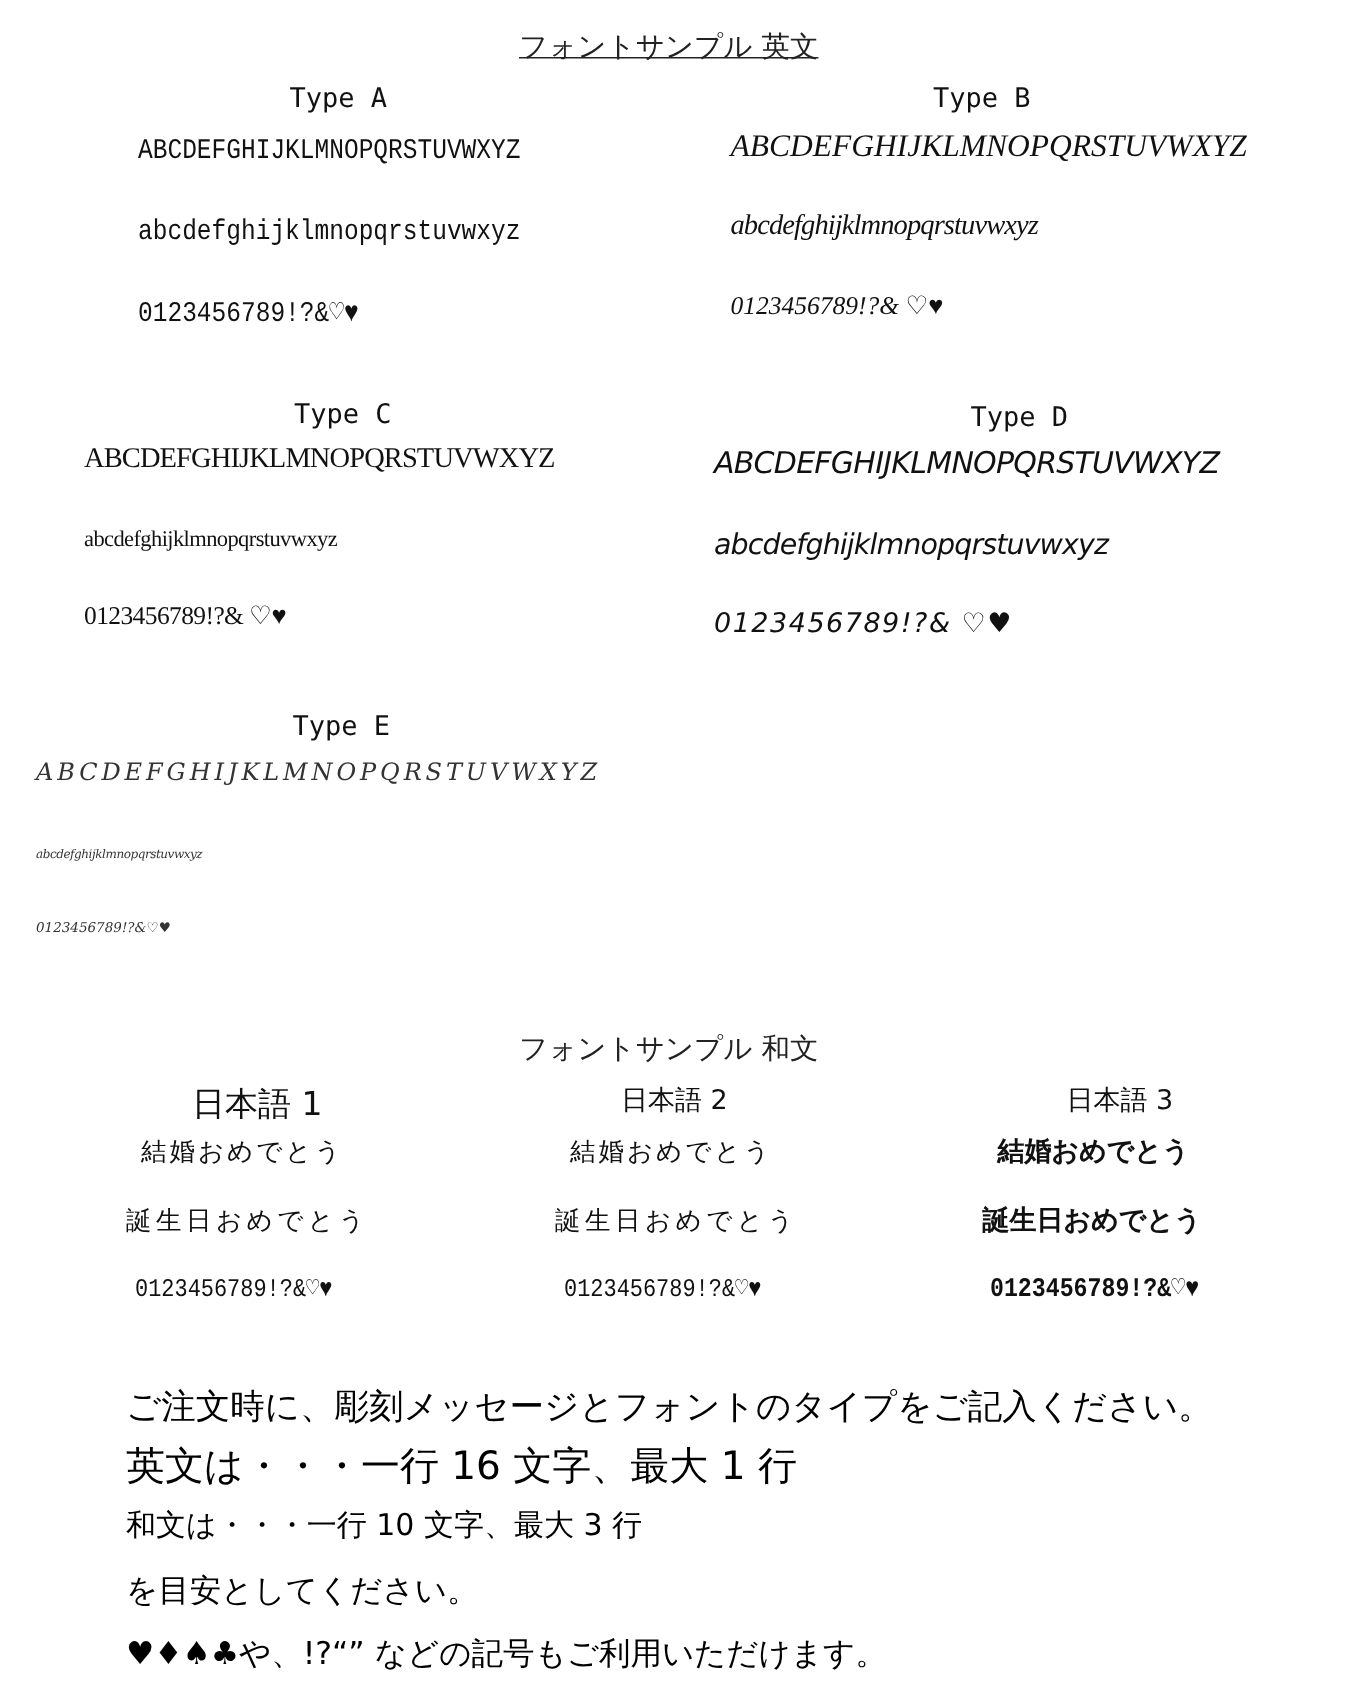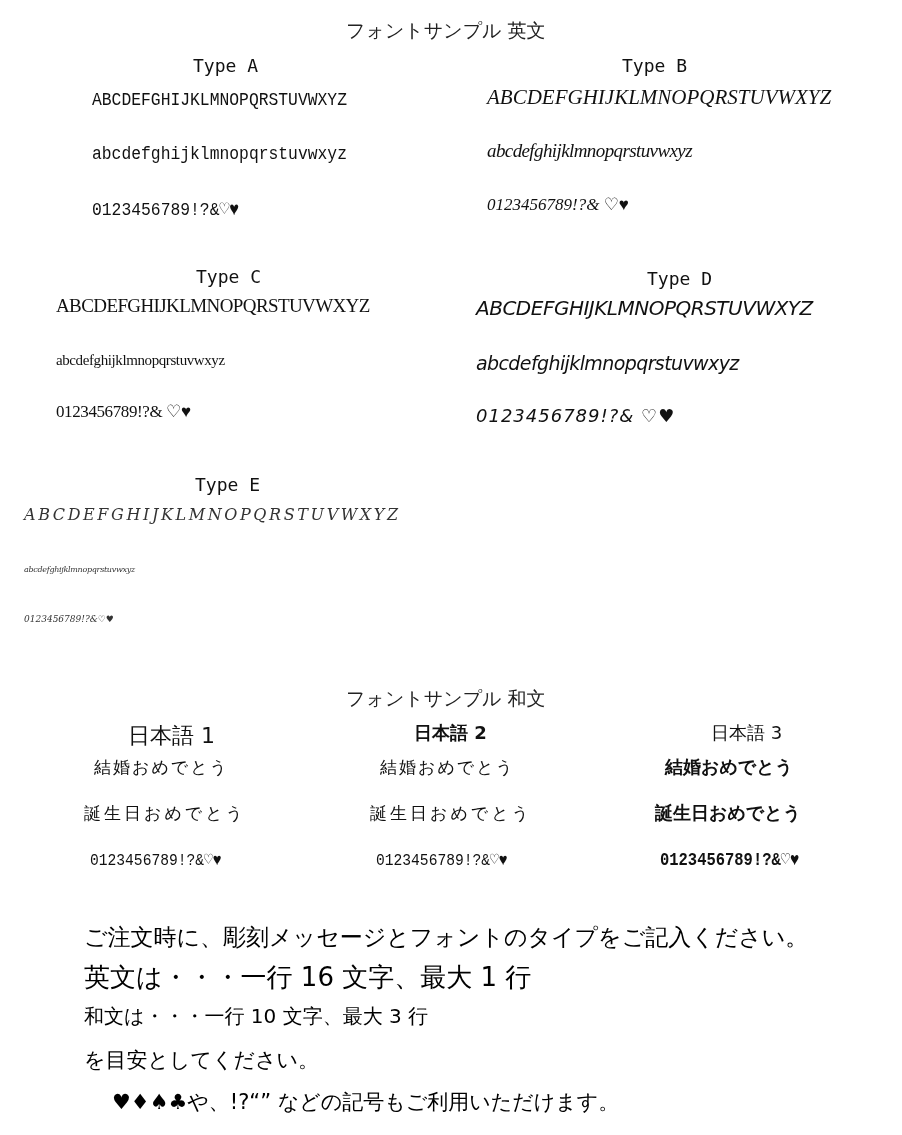--- a/index.html
+++ b/index.html
@@ -11,21 +11,21 @@
   .italic-serif { font-family:"Liberation Serif","DejaVu Serif", serif; font-style:italic; }
   .serif { font-family:"Liberation Serif","DejaVu Serif", serif; }
   .hand { font-family:"DejaVu Sans", sans-serif; font-style:italic; }
   .script { font-family:"DejaVu Serif", serif; font-style:italic; color:#333; }
   .jp { font-family:"DejaVu Sans", sans-serif; }
   .note { font-size:24px; color:#000000; }
 </style>
 </head>
 <body>
 
-<div class="abs title" style="left:346px; top:18px;">フォントサンプル 英文</div>
+<div class="abs title" style="left:346px; top:18px;text-decoration:underline;">フォントサンプル 英文</div>
 
 <div class="abs typelabel" style="left:193px; top:55px;text-align:center;">Type A</div>
 <div class="abs mono" style="left:92px; top:89px; font-size:19px;">ABCDEFGHIJKLMNOPQRSTUVWXYZ</div>
 <div class="abs mono" style="left:92px; top:143px; font-size:19px;">abcdefghijklmnopqrstuvwxyz</div>
 <div class="abs mono" style="left:92px; top:197px; font-size:19px;">0123456789!?&amp;♡♥</div>
 
 <div class="abs typelabel" style="left:622px; top:55px;">Type B</div>
 <div class="abs italic-serif" style="left:487px; top:85px; font-size:21px;">ABCDEFGHIJKLMNOPQRSTUVWXYZ</div>
 <div class="abs italic-serif" style="left:487px; top:140px; font-size:19px; letter-spacing:-0.6px;">abcdefghijklmnopqrstuvwxyz</div>
 <div class="abs italic-serif" style="left:487px; top:194px; font-size:17px;">0123456789!?&amp; ♡♥</div>
@@ -45,27 +45,27 @@
 <div class="abs script" style="left:24px; top:565px; font-size:8px; letter-spacing:-0.3px;">abcdefghijklmnopqrstuvwxyz</div>
 <div class="abs script" style="left:24px; top:614px; font-size:9px;">0123456789!?&amp;♡♥</div>
 
 <div class="abs title" style="left:346px; top:686px;">フォントサンプル 和文</div>
 
 <div class="abs jp" style="left:128px; top:721px; font-size:22px;">日本語 1</div>
 <div class="abs jp" style="left:94px; top:756px; font-size:17px; letter-spacing:2px;">結婚おめでとう</div>
 <div class="abs jp" style="left:84px; top:802px; font-size:17px; letter-spacing:3px;">誕生日おめでとう</div>
 <div class="abs mono" style="left:90px; top:849px; font-size:17px;">0123456789!?&amp;♡♥</div>
 
-<div class="abs jp" style="left:414px; top:721px; font-size:18px;font-weight:bold;">日本語 2</div>
+<div class="abs jp" style="left:414px; top:721px; font-size:18px;">日本語 2</div>
 <div class="abs jp" style="left:380px; top:756px; font-size:17px; letter-spacing:2px;">結婚おめでとう</div>
 <div class="abs jp" style="left:370px; top:802px; font-size:17px; letter-spacing:3px;">誕生日おめでとう</div>
 <div class="abs mono" style="left:376px; top:849px; font-size:17px;">0123456789!?&amp;♡♥</div>
 
 <div class="abs jp" style="left:711px; top:721px; font-size:18px;">日本語 3</div>
 <div class="abs jp" style="left:665px; top:755px; font-size:18px; font-weight:bold;">結婚おめでとう</div>
 <div class="abs jp" style="left:655px; top:801px; font-size:18px; font-weight:bold;">誕生日おめでとう</div>
 <div class="abs mono" style="left:660px; top:848px; font-size:18px; font-weight:bold;">0123456789!?&amp;♡♥</div>
 
 <div class="abs note" style="left:84px; top:922px; font-size:23px;">ご注文時に、彫刻メッセージとフォントのタイプをご記入ください。</div>
 <div class="abs note" style="left:84px; top:960px; font-size:26px;">英文は・・・一行 16 文字、最大 1 行</div>
 <div class="abs note" style="left:84px; top:1003px; font-size:20px;">和文は・・・一行 10 文字、最大 3 行</div>
 <div class="abs note" style="left:84px; top:1046px; font-size:21px;">を目安としてください。</div>
-<div class="abs note" style="left:84px; top:1088px; font-size:21px;margin-left:28px;">♥♦♠♣や、!?“” などの記号もご利用いただけます。</div>
+<div class="abs note" style="left:84px; top:1088px; font-size:21px;">♥♦♠♣や、!?“” などの記号もご利用いただけます。</div>
 
 </body></html>

